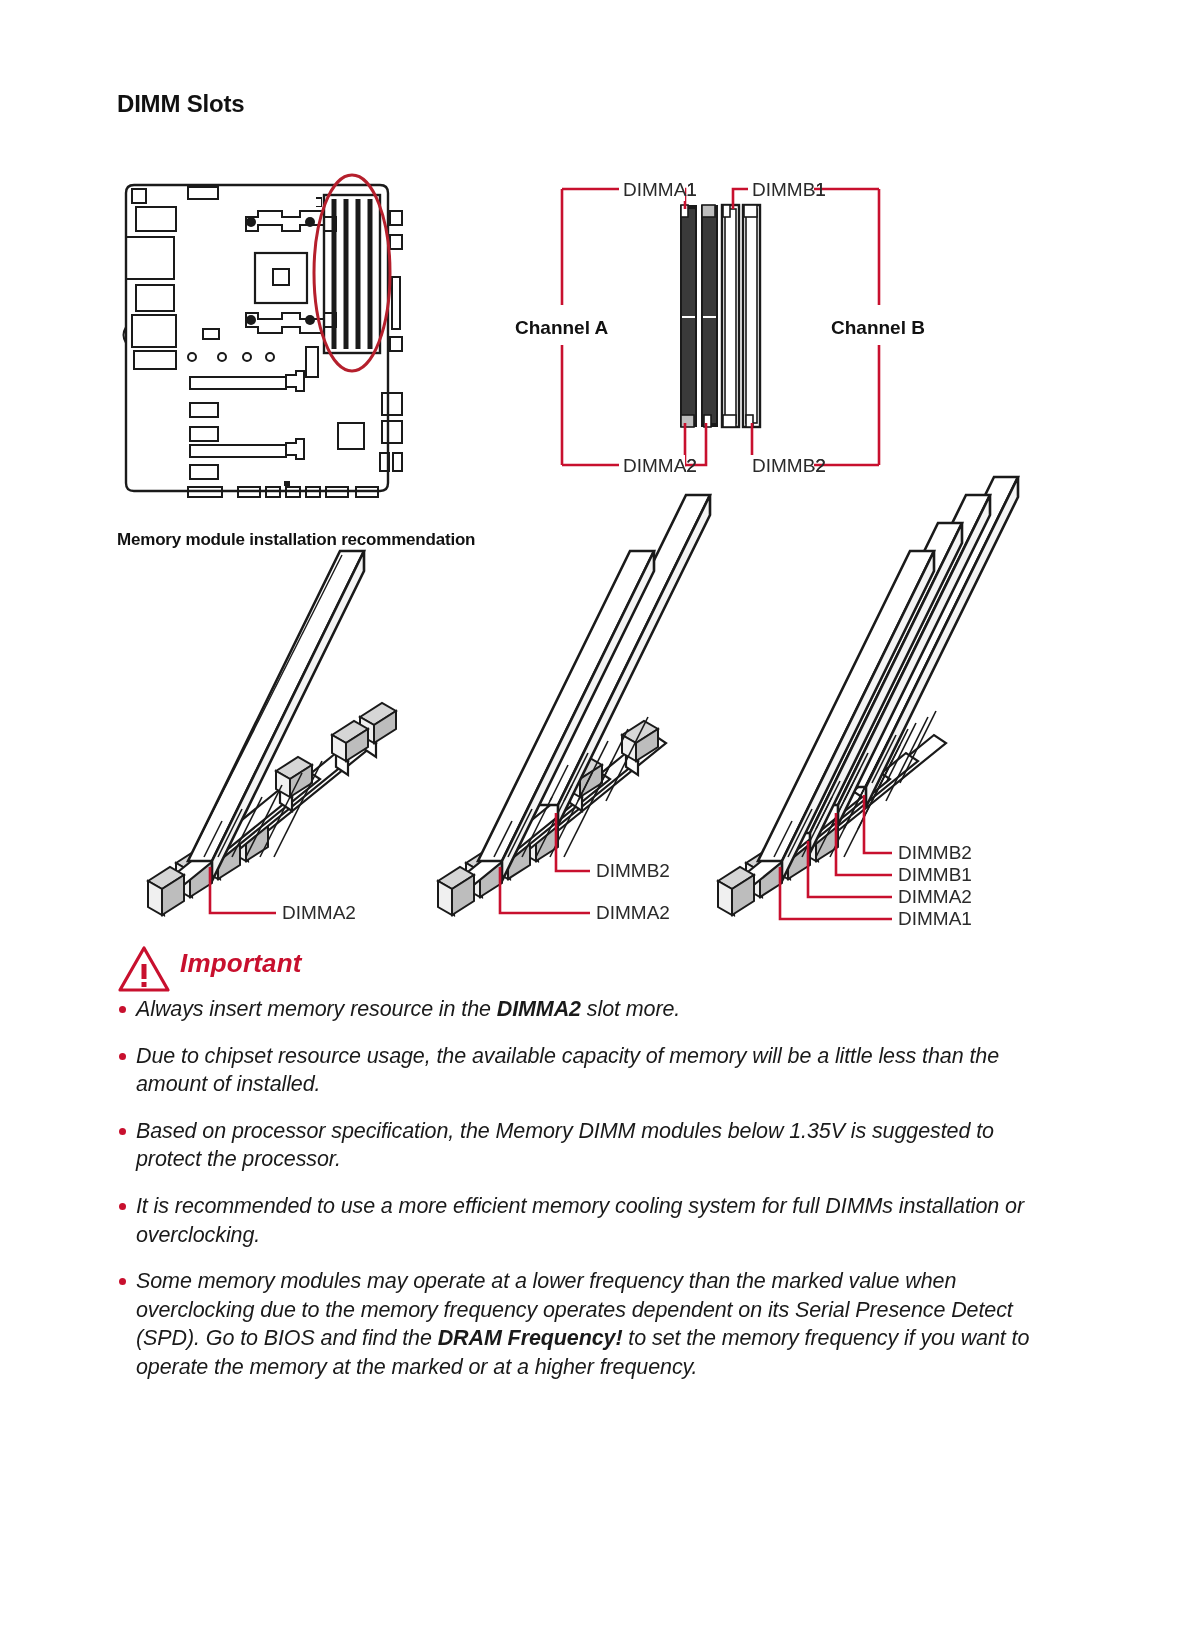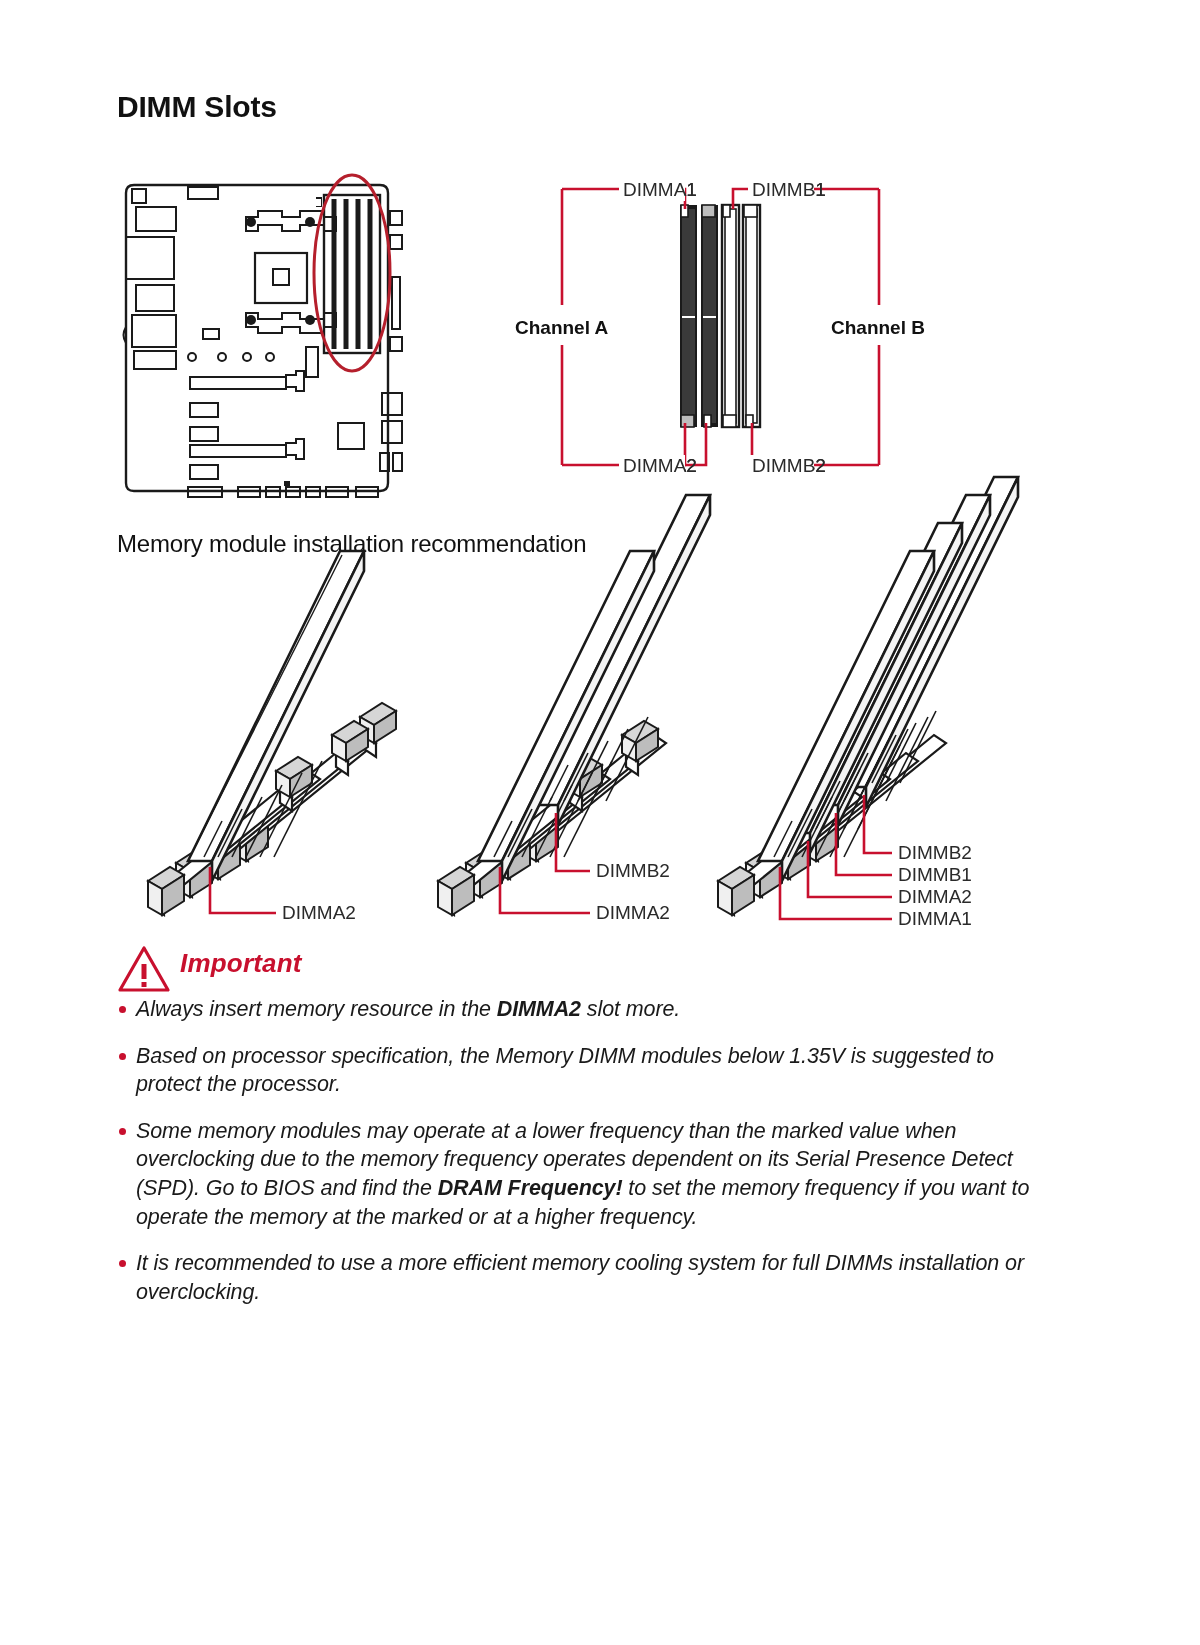--- a/index.html
+++ b/index.html
@@ -21,31 +21,31 @@
     left: 0; top: 0;
     width: 1200px;
     height: 1645px;
   }
 
   
   .h-dimm-slots {
     position: absolute;
     left: 117px;
     top: 90px;
-    font-size: 30px;
+    font-size: 24px;
     font-weight: bold;
     letter-spacing: -0.2px;
     color: #111111;
   }
   .h-recommend {
     position: absolute;
     left: 117px;
     top: 530px;
-    font-size: 24px;
-    font-weight: normal;
+    font-size: 17px;
+    font-weight: bold;
     letter-spacing: -0.2px;
     color: #111111;
   }
 
   
   .mb-fig {
     position: absolute;
     left: 118px;
     top: 165px;
     width: 290px;
@@ -524,18 +524,19 @@
     <svg width="56" height="50" viewBox="0 0 56 50">
       <path d="M26 4 L50 46 L2 46 Z" fill="none" stroke="#c8102e" stroke-width="3.2" stroke-linejoin="round"></path>
       <rect x="23.5" y="20" width="5" height="15" fill="#c8102e"></rect>
       <rect x="23.5" y="38" width="5" height="5" fill="#c8102e"></rect>
     </svg>
     <div class="important-word">Important</div>
   </div>
 
   <div class="notes">
       <p class="note"><span>Always insert memory resource in the </span><b>DIMMA2</b><span> slot more.</span></p>
+      <p class="note"><span>Due to chipset resource usage, the available capacity of memory will be a little less than the amount of installed.</span></p>
       <p class="note"><span>Based on processor specification, the Memory DIMM modules below 1.35V is suggested to protect the processor.</span></p>
+      <p class="note"><span>It is recommended to use a more efficient memory cooling system for full DIMMs installation or overclocking.</span></p>
       <p class="note"><span>Some memory modules may operate at a lower frequency than the marked value when overclocking due to the memory frequency operates dependent on its Serial Presence Detect (SPD). Go to BIOS and find the </span><b>DRAM Frequency!</b><span> to set the memory frequency if you want to operate the memory at the marked or at a higher frequency.</span></p>
-      <p class="note"><span>It is recommended to use a more efficient memory cooling system for full DIMMs installation or overclocking.</span></p>
     </div>
 
 </div>
 
 </body></html>

